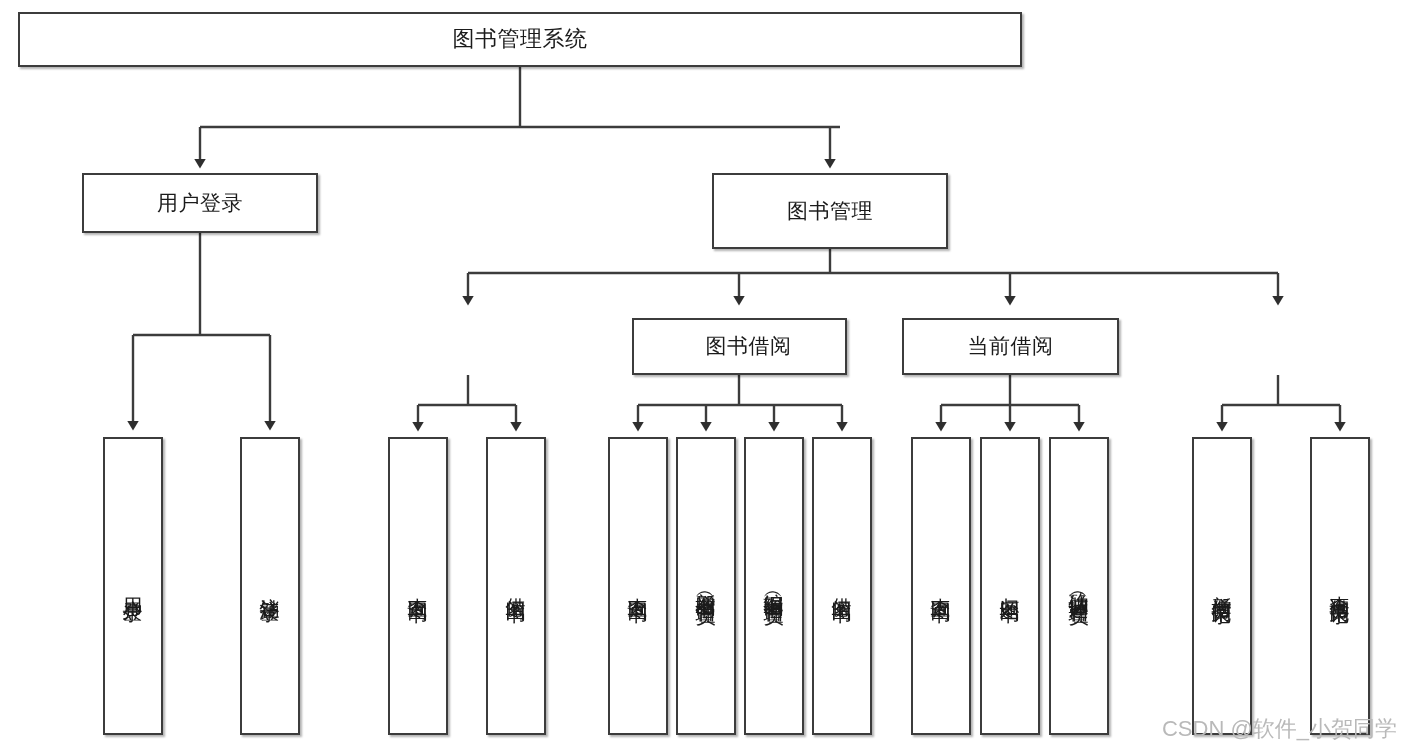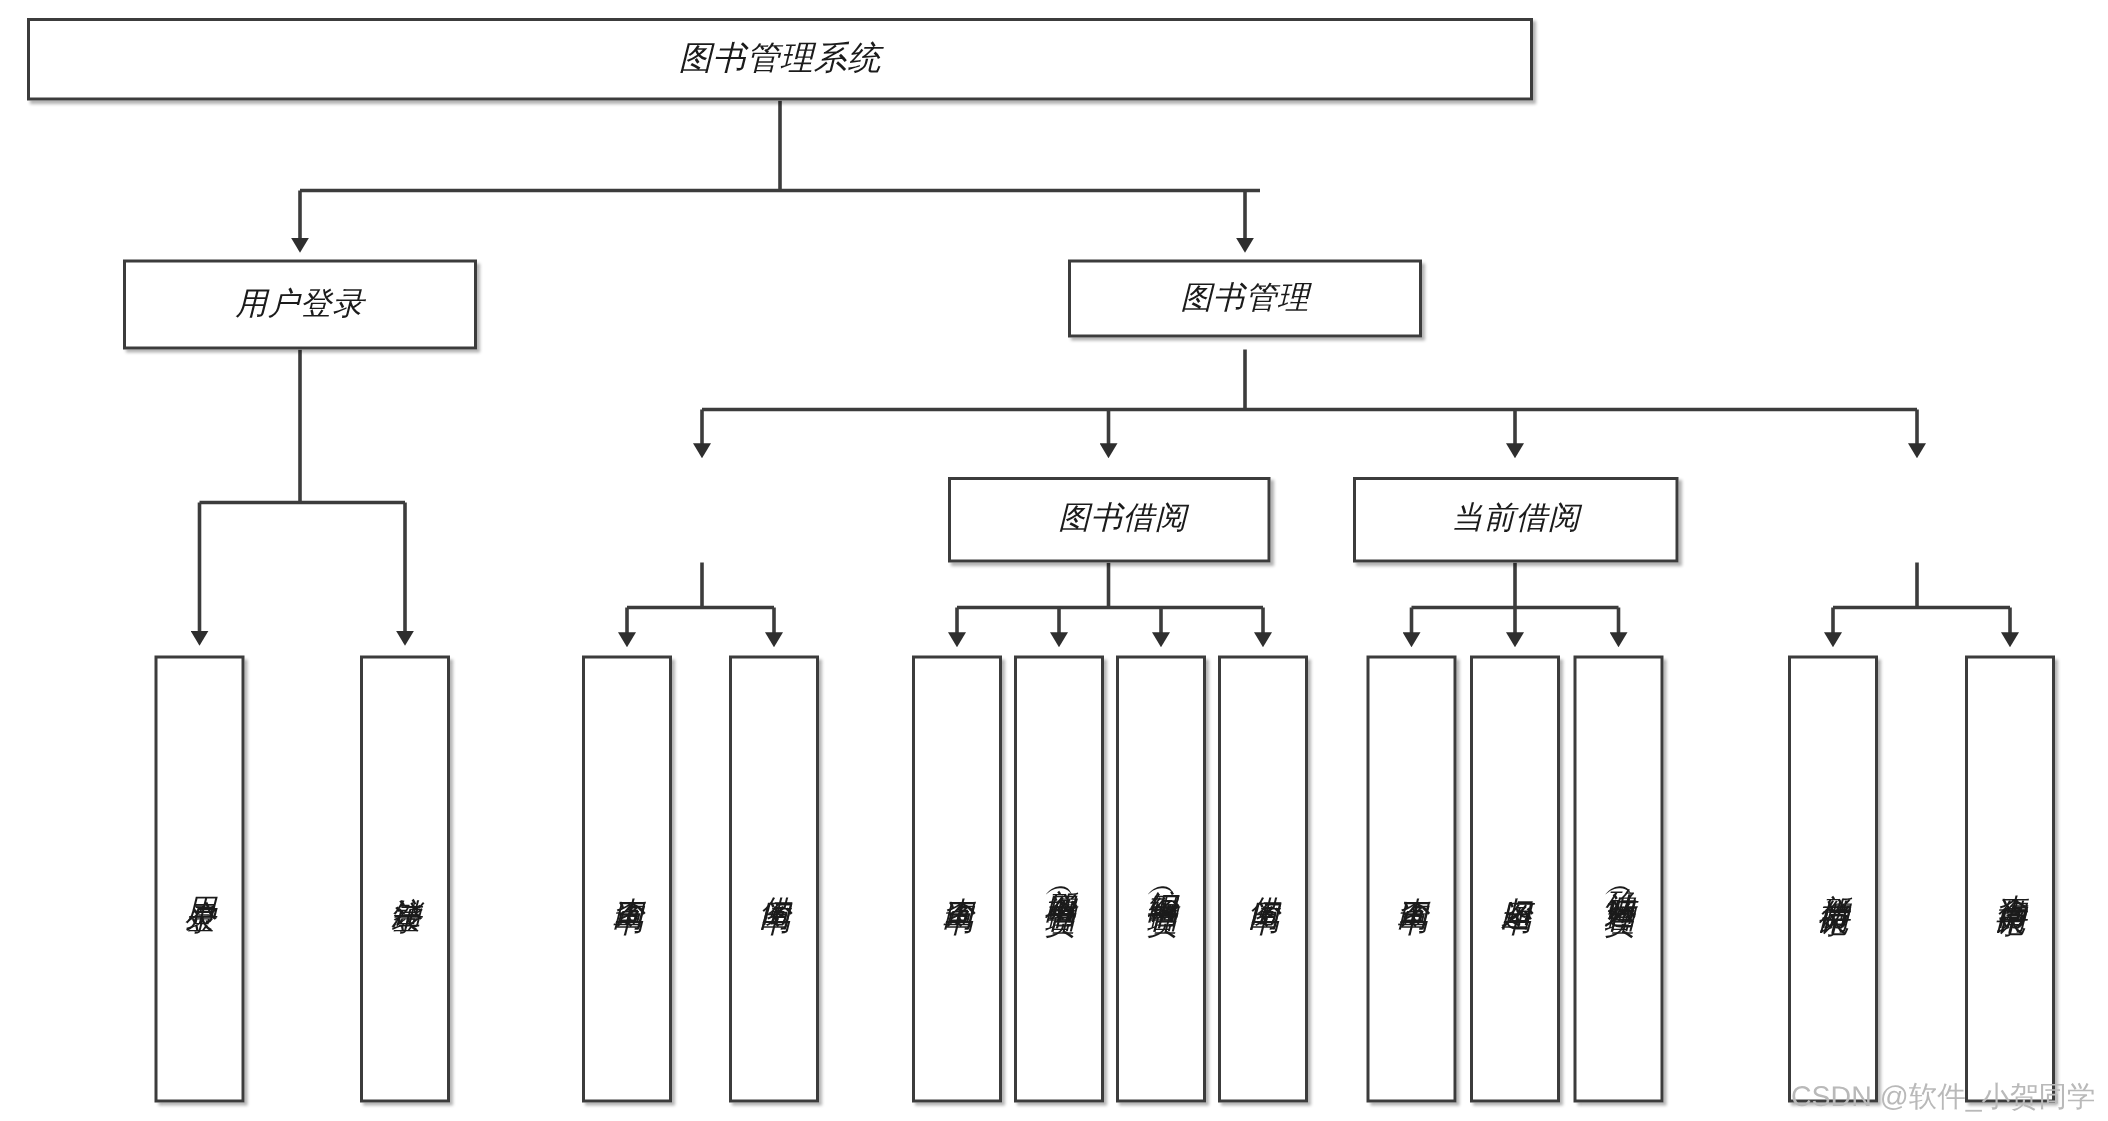--- a/index.html
+++ b/index.html
@@ -33,21 +33,20 @@
     box-shadow: 2px 2px 2px rgba(0,0,0,0.30);
     display: flex;
     align-items: center;
     justify-content: center;
     color: #1b1b1b;
     font-size: 21px;
     line-height: 1.28;
     letter-spacing: 0.5px;
     text-align: center;
     z-index: 2;
-    font-style: italic;
   }
   .node.root {
     font-size: 22px;
   }
   .node.leaf {
     align-items: flex-start;
     padding-top: 16px;
     font-size: 20px;
     line-height: 1.30;
     writing-mode: vertical-rl;
@@ -65,21 +64,21 @@
   .node.leaf {
     writing-mode: horizontal-tb;
     padding-top: 0;
     align-items: center;
     justify-content: center;
   }
   .watermark {
     position: absolute;
     right: 8px;
     bottom: 3px;
-    font-size: 19px;
+    font-size: 22px;
     color: #b9b9b9;
     white-space: nowrap;
     z-index: 5;
     font-family: "Liberation Sans", "DejaVu Sans", sans-serif;
   }
 </style>
 </head>
 <body>
 
 <div id="canvas">
@@ -134,21 +133,21 @@
     </g>
   </svg>
 
   <div class="node root" style="left:18px; top:12px; width:1004px; height:55px;">
     <span>图书管理系统</span>
   </div>
 
   <div class="node" style="left:82px; top:173px; width:236px; height:60px;">
     <span>用户登录</span>
   </div>
-  <div class="node" style="left:712px; top:173px; width:236px; height:52px;">
+  <div class="node" style="left:712px; top:173px; width:236px; height:76px;">
     <span>图书管理</span>
   </div>
 
   <div class="node" style="left:632px; top:318px; width:215px; height:57px;padding-left:18px;">
     <span>图书借阅</span>
   </div>
   <div class="node" style="left:902px; top:318px; width:217px; height:57px;">
     <span>当前借阅</span>
   </div>
 

